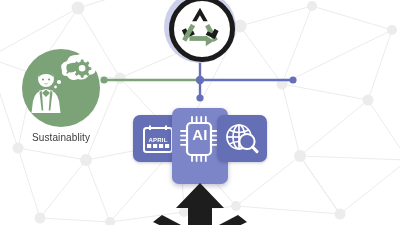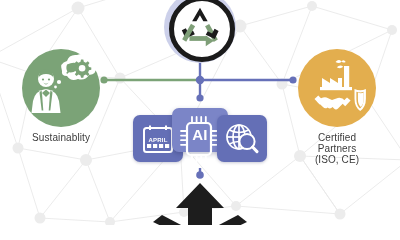--- a/index.html
+++ b/index.html
@@ -109,21 +109,21 @@
     background: #646fb6;
     box-shadow: 0 1px 3px rgba(40,45,90,0.25);
   }
   #card-calendar {
     left: 0px;  top: 7px;  width: 50px; height: 47px;
   }
   #card-globe {
     left: 84px; top: 7px;  width: 50px; height: 47px;
   }
   #card-ai {
-    left: 39px; top: 0px;  width: 56px; height: 44px;
+    left: 39px; top: 0px;  width: 56px; height: 76px;
     background: #7b85c7;
     box-shadow: 0 2px 5px rgba(40,45,90,0.30);
   }
   .ai-card svg { display: block; }
   #card-calendar svg { position: absolute; left: 9px;  top: 8px; }
   #card-globe svg    { position: absolute; left: 8px;  top: 8px; }
   #card-ai svg       { position: absolute; left: 8px;  top: 8px; }
 
   .cal-text {
     position: absolute;
@@ -284,47 +284,20 @@
                    l0 2.3 l-2.3 0.5 l-0.9 2.1 l1.4 1.9 l-1.7 1.7 l-1.9 -1.4 l-2.1 0.9 l-0.5 2.3
                    l-2.3 0 l-0.5 -2.3 l-2.1 -0.9 l-1.9 1.4 l-1.7 -1.7 l1.4 -1.9 l-0.9 -2.1 l-2.3 -0.5
                    l0 -2.3 l2.3 -0.5 l0.9 -2.1 l-1.4 -1.9 l1.7 -1.7 l1.9 1.4 l2.1 -0.9 Z"></path>
         </g>
         <circle cx="60.1" cy="19.2" r="3.3" fill="#ffffff"></circle>
       </svg>
     </div>
     <div class="node-label">Sustainablity</div>
   </div>
 
-  <div class="node-group" id="node-partners">
-    <div class="node-circle">
-      <svg viewBox="0 0 78 78" width="78" height="78">
-        <g fill="#ffffff">
-
-          <path d="M37.5 13 q3 -3.6 6 -0.6 q2.4 -2.4 4.2 0.6 q-2.4 1.2 -4.2 -0.3 q-2.4 2.4 -6 0.3 Z"></path>
-          <path d="M38.8 18.2 q3.4 -3.2 6.4 -0.4 q-2.8 2.6 -6.4 0.4 Z"></path>
-
-          <rect x="46" y="17" width="5.2" height="21"></rect>
-
-          <path d="M24 38 l0 -9 l8 5 l0 -5 l8 5 l0 -5 l4 0 l0 9 Z"></path>
-          <rect x="22" y="38" width="32" height="3.2"></rect>
-
-          <path d="M19 52.5 q5 -5 9.5 -4 l5.5 2.6 l5.8 -2.2 q4 -1 7.6 3.2 l-7.4 7.4
-                   q-2 1.8 -4 0 l-1.4 -1.4 q-2.4 2.4 -5 0.4 q-2.6 2 -4.6 -0.6 Z"></path>
-          <path d="M16.5 50 l3.8 -3.4 l5.2 5.4 l-3.8 3.6 Z"></path>
-          <path d="M49 48.4 l3.6 3.2 l-5.4 5.6 l-3.6 -3.4 Z"></path>
-
-          <path d="M56.5 40 q6 2.6 11.4 0 l0 9.8 q0 8.4 -5.7 12.2 q-5.7 -3.8 -5.7 -12.2 Z"></path>
-        </g>
-        <path d="M58.4 42.8 q3.8 1.6 7.2 0 l0 7.2 q0 6.4 -3.6 9.4 q-3.6 -3 -3.6 -9.4 Z" fill="#e3ae4e"></path>
-        <path d="M59.9 43.6 q3 1.2 5.7 0 l0 6.4 q0 5.4 -2.85 8 q-2.85 -2.6 -2.85 -8 Z" fill="#ffffff"></path>
-      </svg>
-    </div>
-    <div class="node-label">Certified Partners
-(ISO, CE)</div>
-  </div>
 
   <div id="ai-cluster">
 
     <div class="ai-card" id="card-calendar">
       <svg viewBox="0 0 32 31" width="32" height="31">
         <g fill="none" stroke="#ffffff" stroke-width="2">
           <path d="M8 2.5 L8 7"></path>
           <path d="M24 2.5 L24 7"></path>
         </g>
         <rect x="2" y="5" width="28" height="24" rx="2.5" fill="none" stroke="#ffffff" stroke-width="2"></rect>

